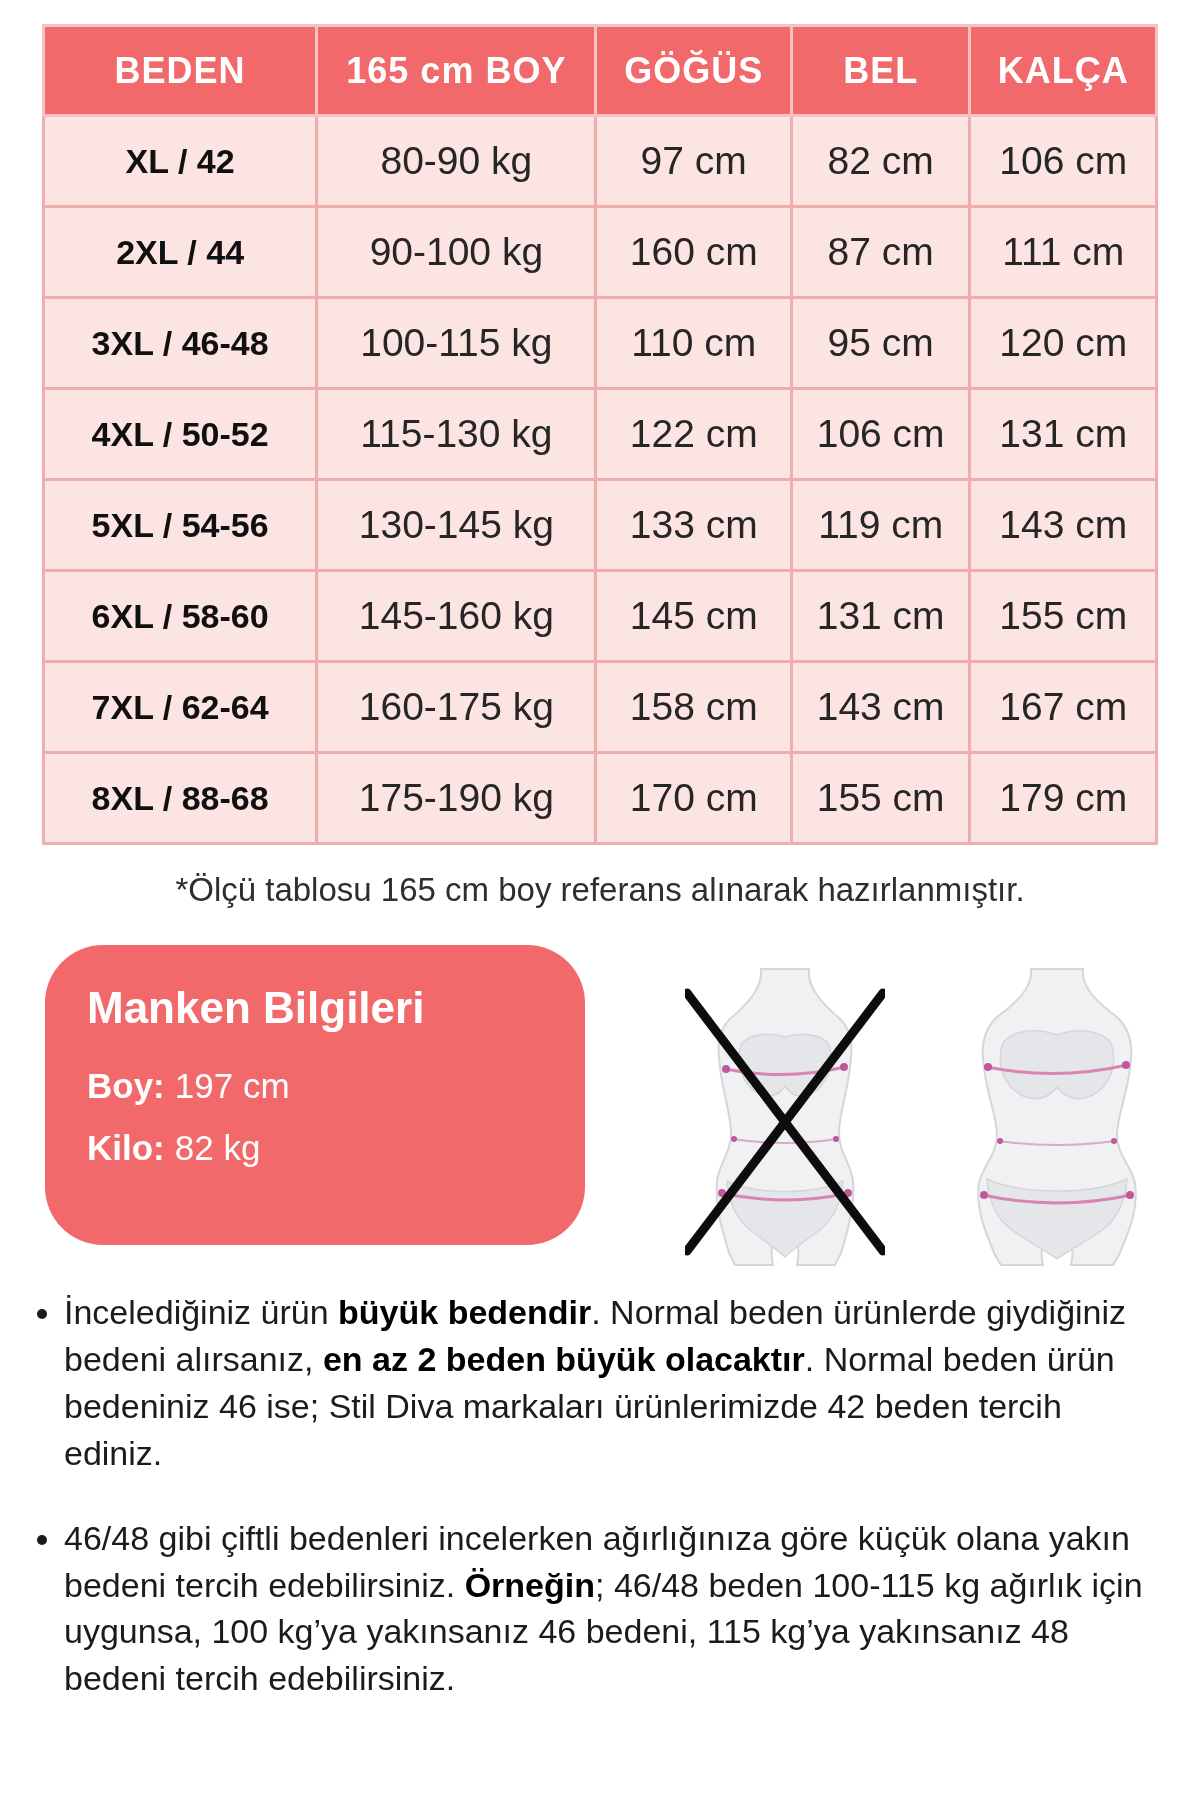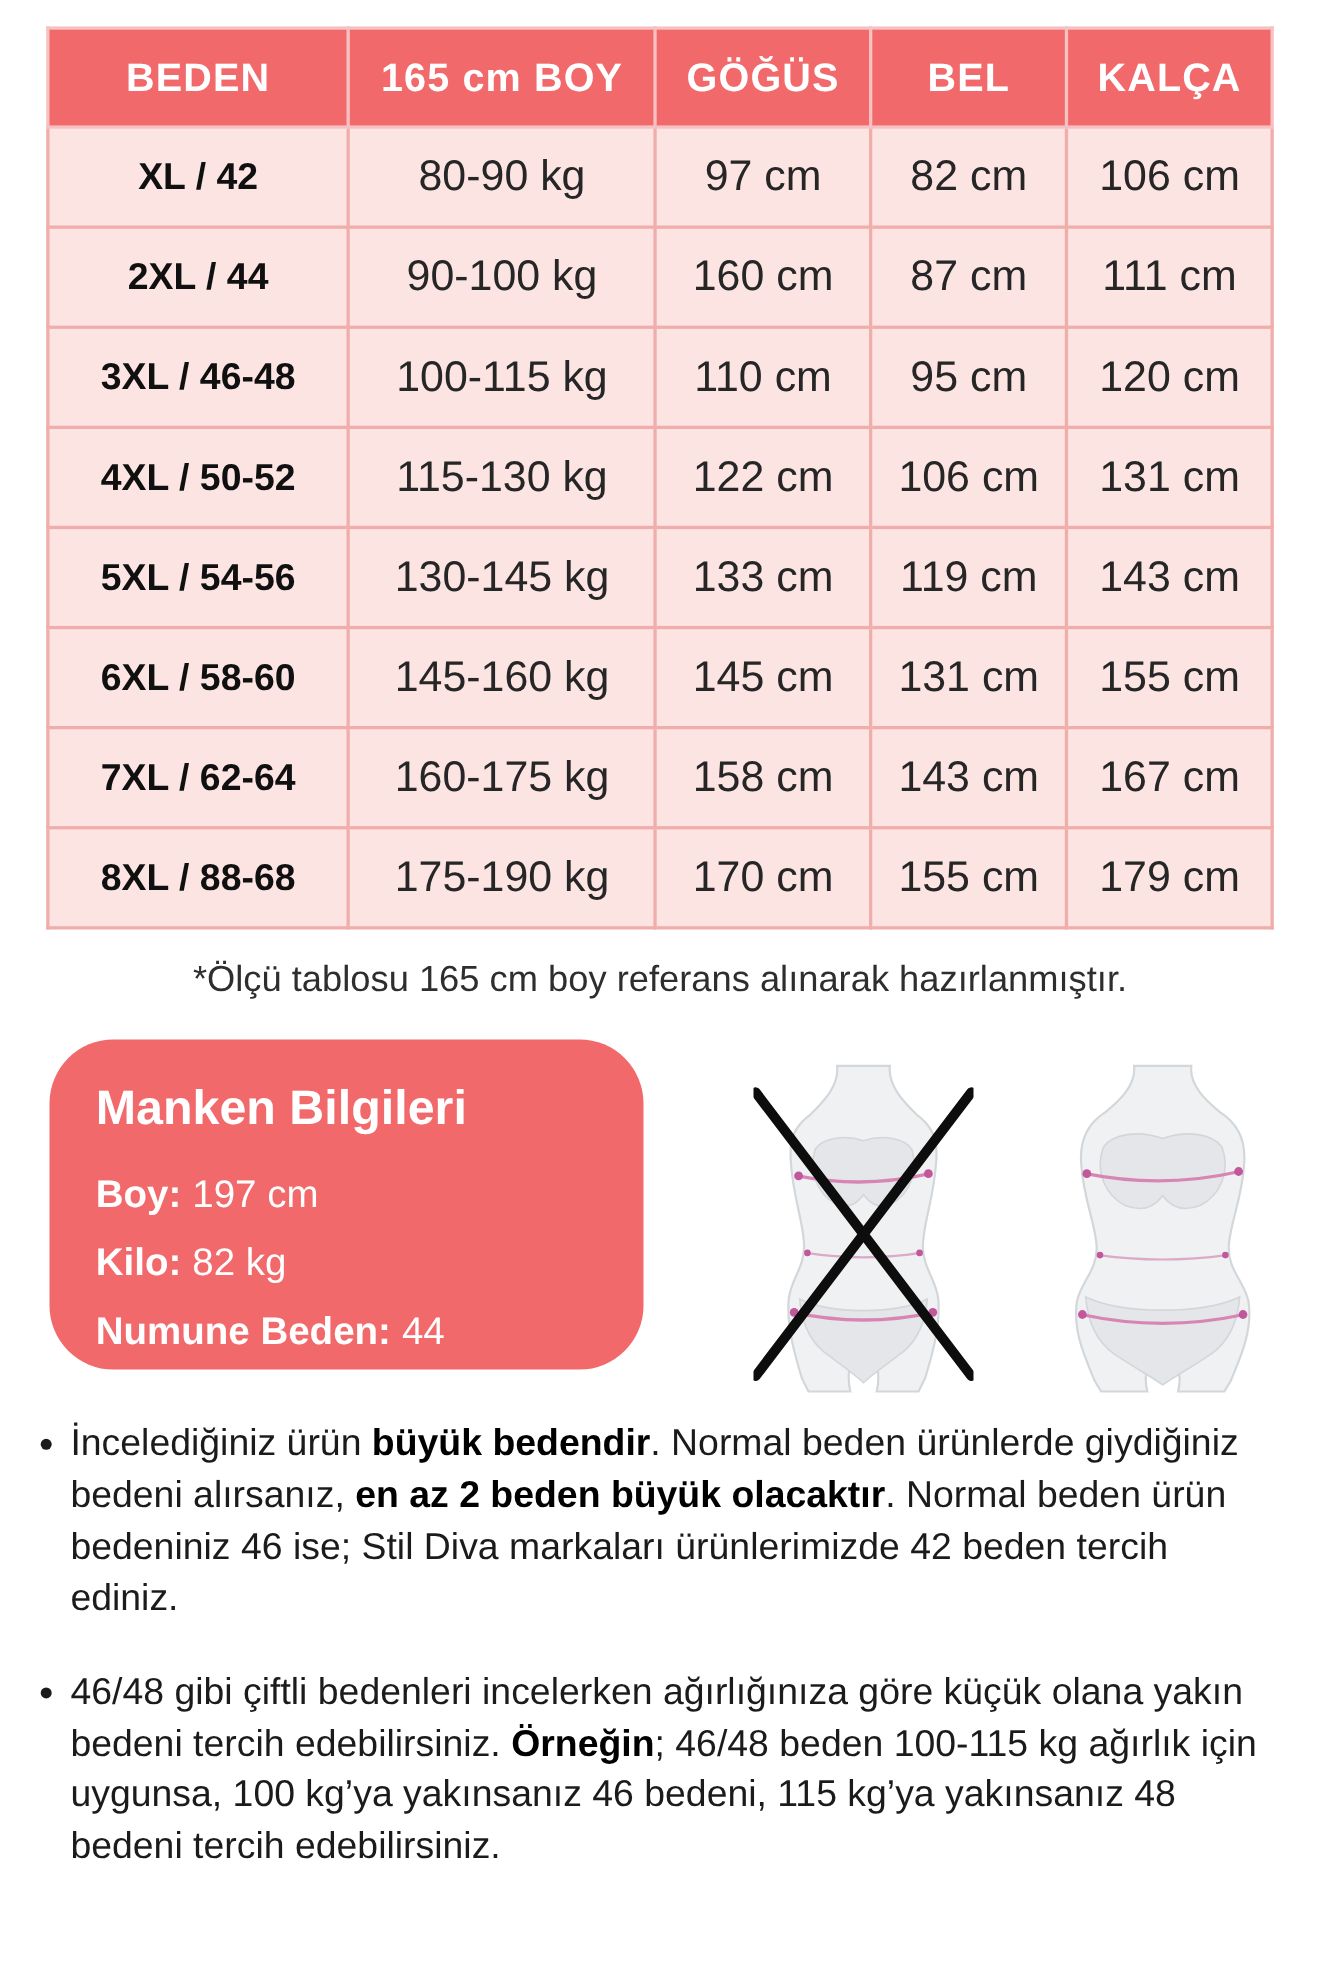--- a/index.html
+++ b/index.html
@@ -200,23 +200,20 @@
   <p class="footnote">*Ölçü tablosu 165 cm boy referans alınarak hazırlanmıştır.</p>
 
   <div class="model-section">
     <div class="model-card">
       <div class="model-title">Manken Bilgileri</div>
       <div class="model-line">
         <span class="model-label">Boy:</span><span class="model-value">197 cm</span>
       </div>
       <div class="model-line">
         <span class="model-label">Kilo:</span><span class="model-value">82 kg</span>
-      </div>
-      <div class="model-line">
-        <span class="model-label">Numune Beden:</span><span class="model-value">44</span>
       </div>
     </div>
 
     <div class="figures">
 
       <svg width="200" height="300" viewBox="0 0 200 300">
         <path d="M76,2 C78,20 64,34 52,46 C38,56 32,68 34,90 C36,122 46,146 46,166
                  C46,186 34,196 32,214 C30,240 38,266 44,286 L50,298 L88,298
                  C84,280 88,266 100,252 C112,266 116,280 112,298 L150,298 L156,286
                  C162,266 170,240 168,214 C166,196 154,186 154,166 C154,146 164,122 166,90

